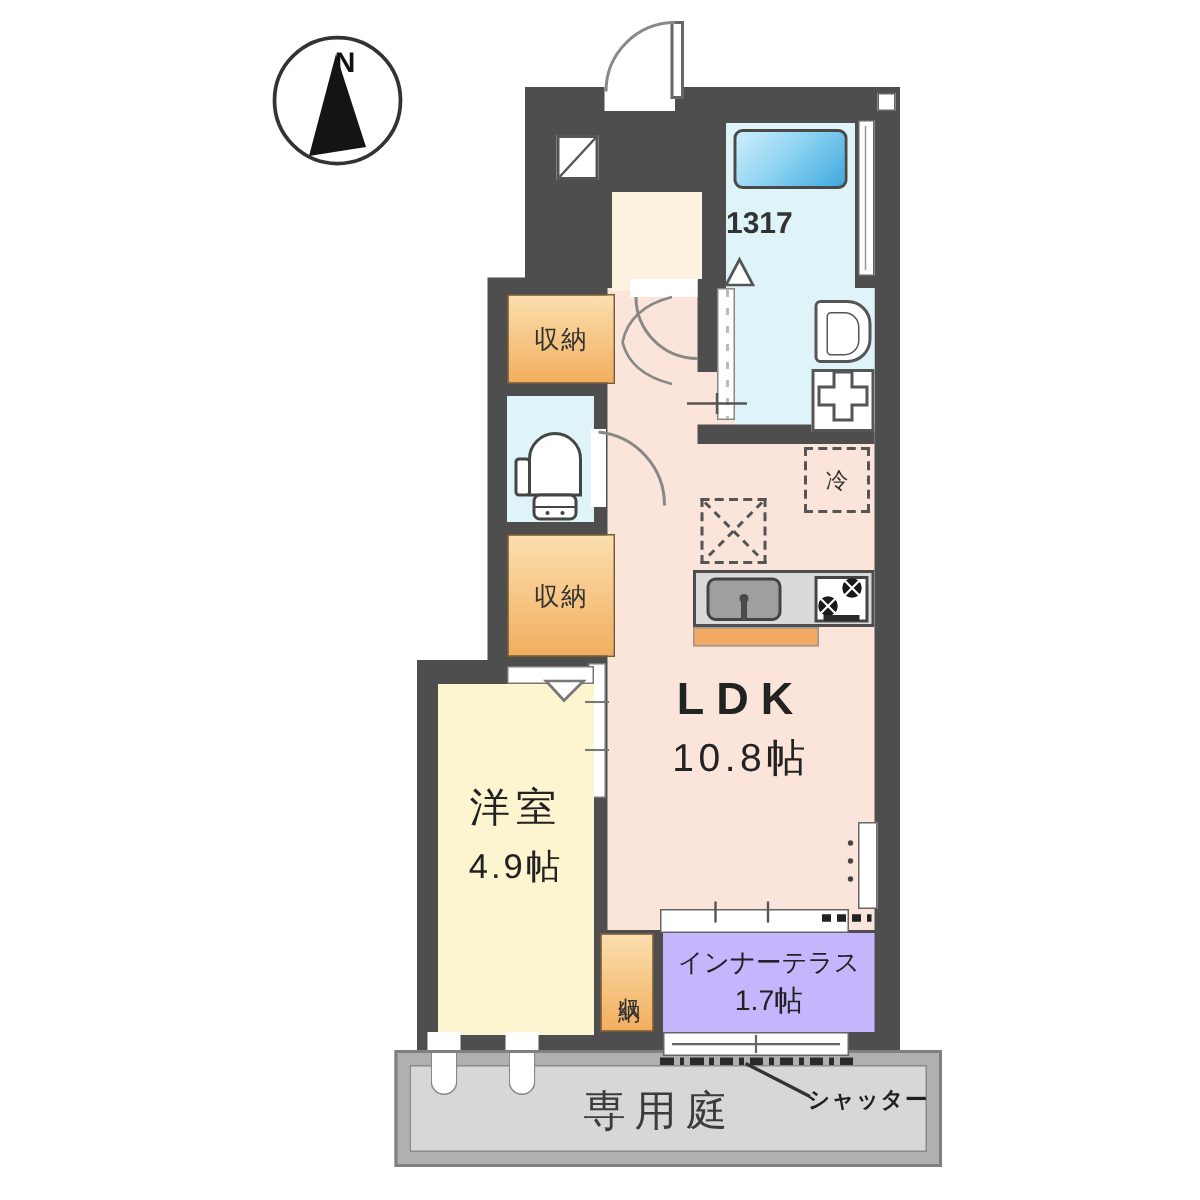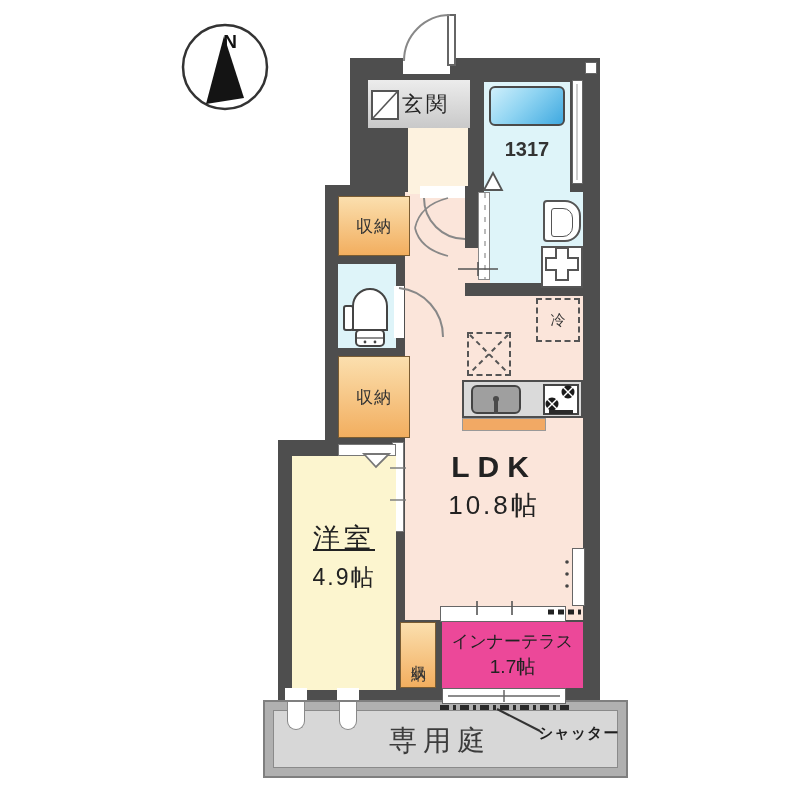--- a/index.html
+++ b/index.html
@@ -13,21 +13,21 @@
   #wallC{left:325px;top:185px;width:95px;height:273px;}
   #wallD{left:278px;top:440px;width:142px;height:262px;}
   
   #genkan{left:368px;top:80px;width:102px;height:48px;background:linear-gradient(180deg,#ececec,#c9c9c9);}
   #genkan .rlabel{position:absolute;left:34px;top:10px;font-size:21px;letter-spacing:3px;color:#222;}
   #shoebox{left:371px;top:90px;width:28px;height:30px;background:#fff;border:2px solid #555;}
   #vestibule{left:408px;top:128px;width:60px;height:66px;background:#fdf2df;}
   #bath{left:484px;top:82px;width:86px;height:110px;background:#def4f9;}
   #tub{left:489px;top:86px;width:76px;height:40px;border:2px solid #4a4a4a;border-radius:6px;
        background:linear-gradient(135deg,#cfeffb 0%,#8fd4f2 45%,#3fa9e0 100%);}
-  #bathsize{left:484px;top:138px;width:86px;text-align:center;font-size:20px;font-weight:bold;color:#333;}
+  #bathsize{left:484px;top:138px;width:86px;text-align:left;font-size:20px;font-weight:bold;color:#333;}
   #bathwin{left:572px;top:80px;width:11px;height:104px;background:#fff;border:1px solid #666;}
   #notch{left:585px;top:62px;width:12px;height:12px;background:#fff;border:1px solid #666;}
   #pink{left:405px;top:192px;width:178px;height:428px;background:#fbe5da;}
   #washroom{left:490px;top:192px;width:93px;height:96px;background:#def4f9;}
   #washwall1{left:465px;top:186px;width:13px;height:62px;}
   #washslider{left:478px;top:192px;width:12px;height:88px;background:#fff;border:1px solid #888;
       background-image:repeating-linear-gradient(180deg,#bbb 0 5px,#fff 5px 12px);background-size:2px 100%;background-repeat:no-repeat;background-position:5px 0;}
   #washwall2{left:465px;top:283px;width:118px;height:13px;}
   #basin{left:543px;top:200px;width:38px;height:42px;background:#fff;border:2px solid #555;border-radius:4px 16px 16px 4px;}
   #basin i{position:absolute;left:6px;top:6px;width:20px;height:27px;border:1.5px solid #555;border-radius:3px 10px 10px 3px;display:block;}
@@ -40,30 +40,30 @@
   #stove{left:543px;top:384px;width:36px;height:31px;background:#fff;border:2px solid #444;}
   #orangebar{left:462px;top:418px;width:84px;height:13px;background:#f2a964;border:1px solid #999;}
   #ldklabel{left:405px;top:450px;width:178px;text-align:center;color:#222;}
   #ldklabel .l1{font-size:30px;letter-spacing:8px;font-weight:bold;}
   #ldklabel .l2{font-size:26px;letter-spacing:3px;margin-top:4px;}
   #ldkwin{left:572px;top:548px;width:13px;height:58px;background:#fff;border:1px solid #666;}
   #slider-we{left:392px;top:442px;width:12px;height:90px;background:#fff;border:1px solid #777;}
   #closetstrip{left:338px;top:444px;width:58px;height:12px;background:#fff;border:1px solid #777;}
   #westroom{left:292px;top:456px;width:104px;height:234px;background:#fcf5cf;}
   #westlabel{left:288px;top:520px;width:112px;text-align:center;color:#222;}
-  #westlabel .l1{font-size:27px;letter-spacing:4px;text-decoration:underline;}
+  #westlabel .l1{font-size:27px;letter-spacing:4px;}
   #westlabel .l2{font-size:23px;letter-spacing:2px;margin-top:6px;}
   .storage{background:linear-gradient(180deg,#fbdfae,#f2ae5f);border:1px solid #7a5c32;
            display:flex;align-items:center;justify-content:center;font-size:17px;color:#333;letter-spacing:1px;}
   #stor-top{left:338px;top:196px;width:72px;height:60px;}
   #stor-mid{left:338px;top:356px;width:72px;height:82px;}
   #stor-terr{left:400px;top:622px;width:36px;height:66px;font-size:15px;}
   #stor-terr span{writing-mode:vertical-rl;letter-spacing:2px;}
   #toilet{left:338px;top:264px;width:58px;height:84px;background:#def4f9;}
-  #terrace{left:442px;top:622px;width:141px;height:66px;background:#ec4899;display:flex;flex-direction:column;
+  #terrace{left:442px;top:622px;width:141px;height:66px;background:#c4b5fd;display:flex;flex-direction:column;
            align-items:center;justify-content:center;color:#222;}
   #terrace .l1{font-size:17px;}
   #terrace .l2{font-size:19px;margin-top:1px;}
   #terrslider{left:440px;top:606px;width:126px;height:16px;background:#fff;border:1px solid #666;}
   #terrwindow{left:442px;top:688px;width:124px;height:16px;background:#fff;border:1px solid #666;}
   #westgap1{left:285px;top:688px;width:22px;height:16px;background:#fff;}
   #westgap2{left:337px;top:688px;width:22px;height:16px;background:#fff;}
   .petal{width:18px;height:28px;background:#fff;border:1.5px solid #888;border-top:none;border-radius:0 0 10px 10px;}
   #petal1{left:287px;top:702px;}
   #petal2{left:339px;top:702px;}
@@ -82,23 +82,20 @@
 <body>
 
 <div id="stage">
 
   <div class="abs wall" id="wallA"></div>
   <div class="abs wall" id="wallB"></div>
   <div class="abs wall" id="wallC"></div>
   <div class="abs wall" id="wallD"></div>
 
   <div class="abs" id="pink"></div>
-  <div class="abs" id="genkan">
-    <span class="rlabel">玄関</span>
-  </div>
   <div class="abs" id="shoebox"></div>
   <div class="abs" id="vestibule"></div>
   <div class="abs" id="bath"></div>
   <div class="abs" id="tub"></div>
   <div class="abs" id="bathsize">1317</div>
   <div class="abs" id="bathwin"></div>
   <div class="abs" id="notch"></div>
 
   <div class="abs" id="washroom"></div>
   <div class="abs wall" id="washwall1"></div>

